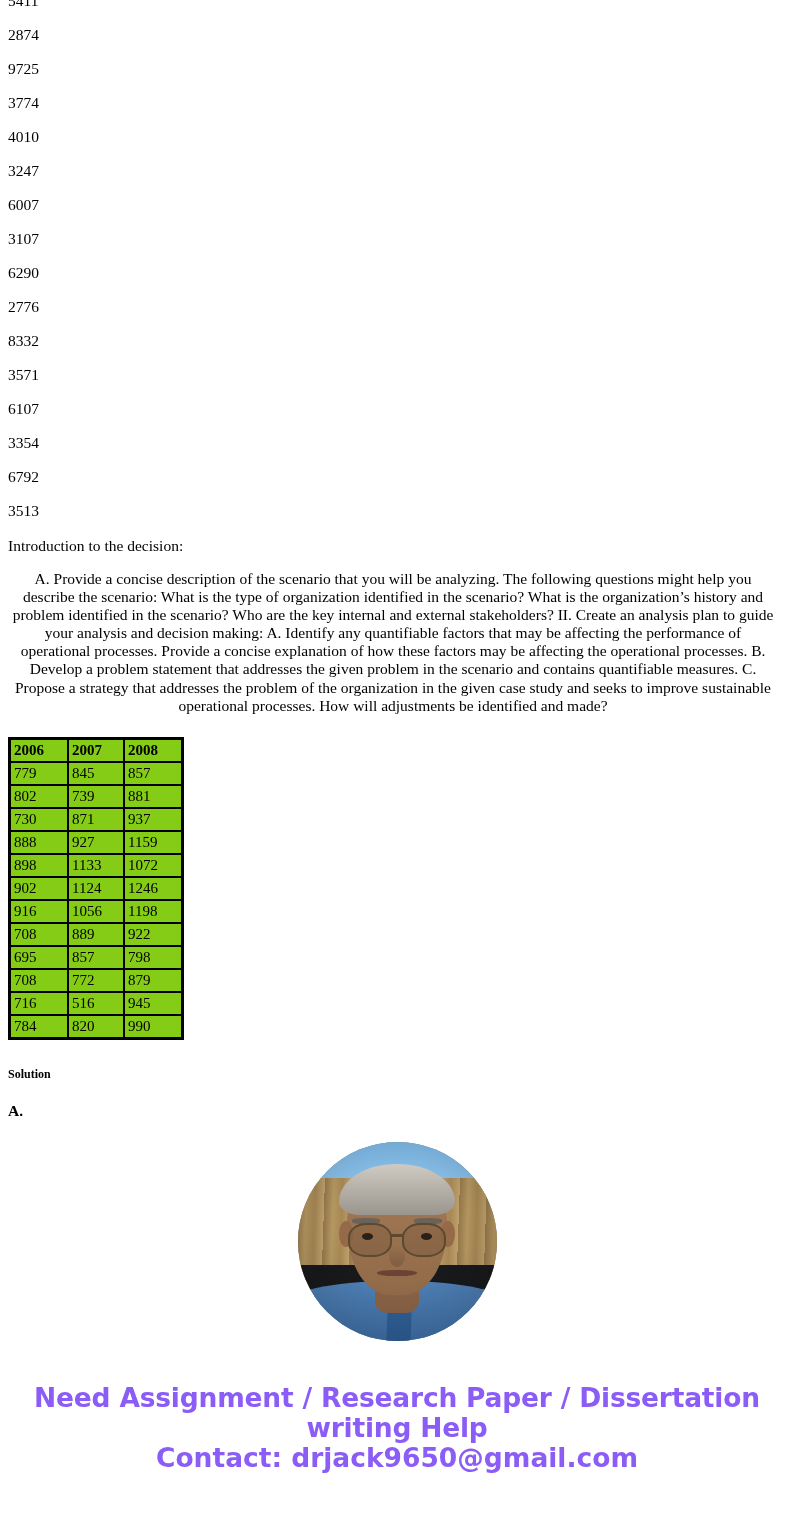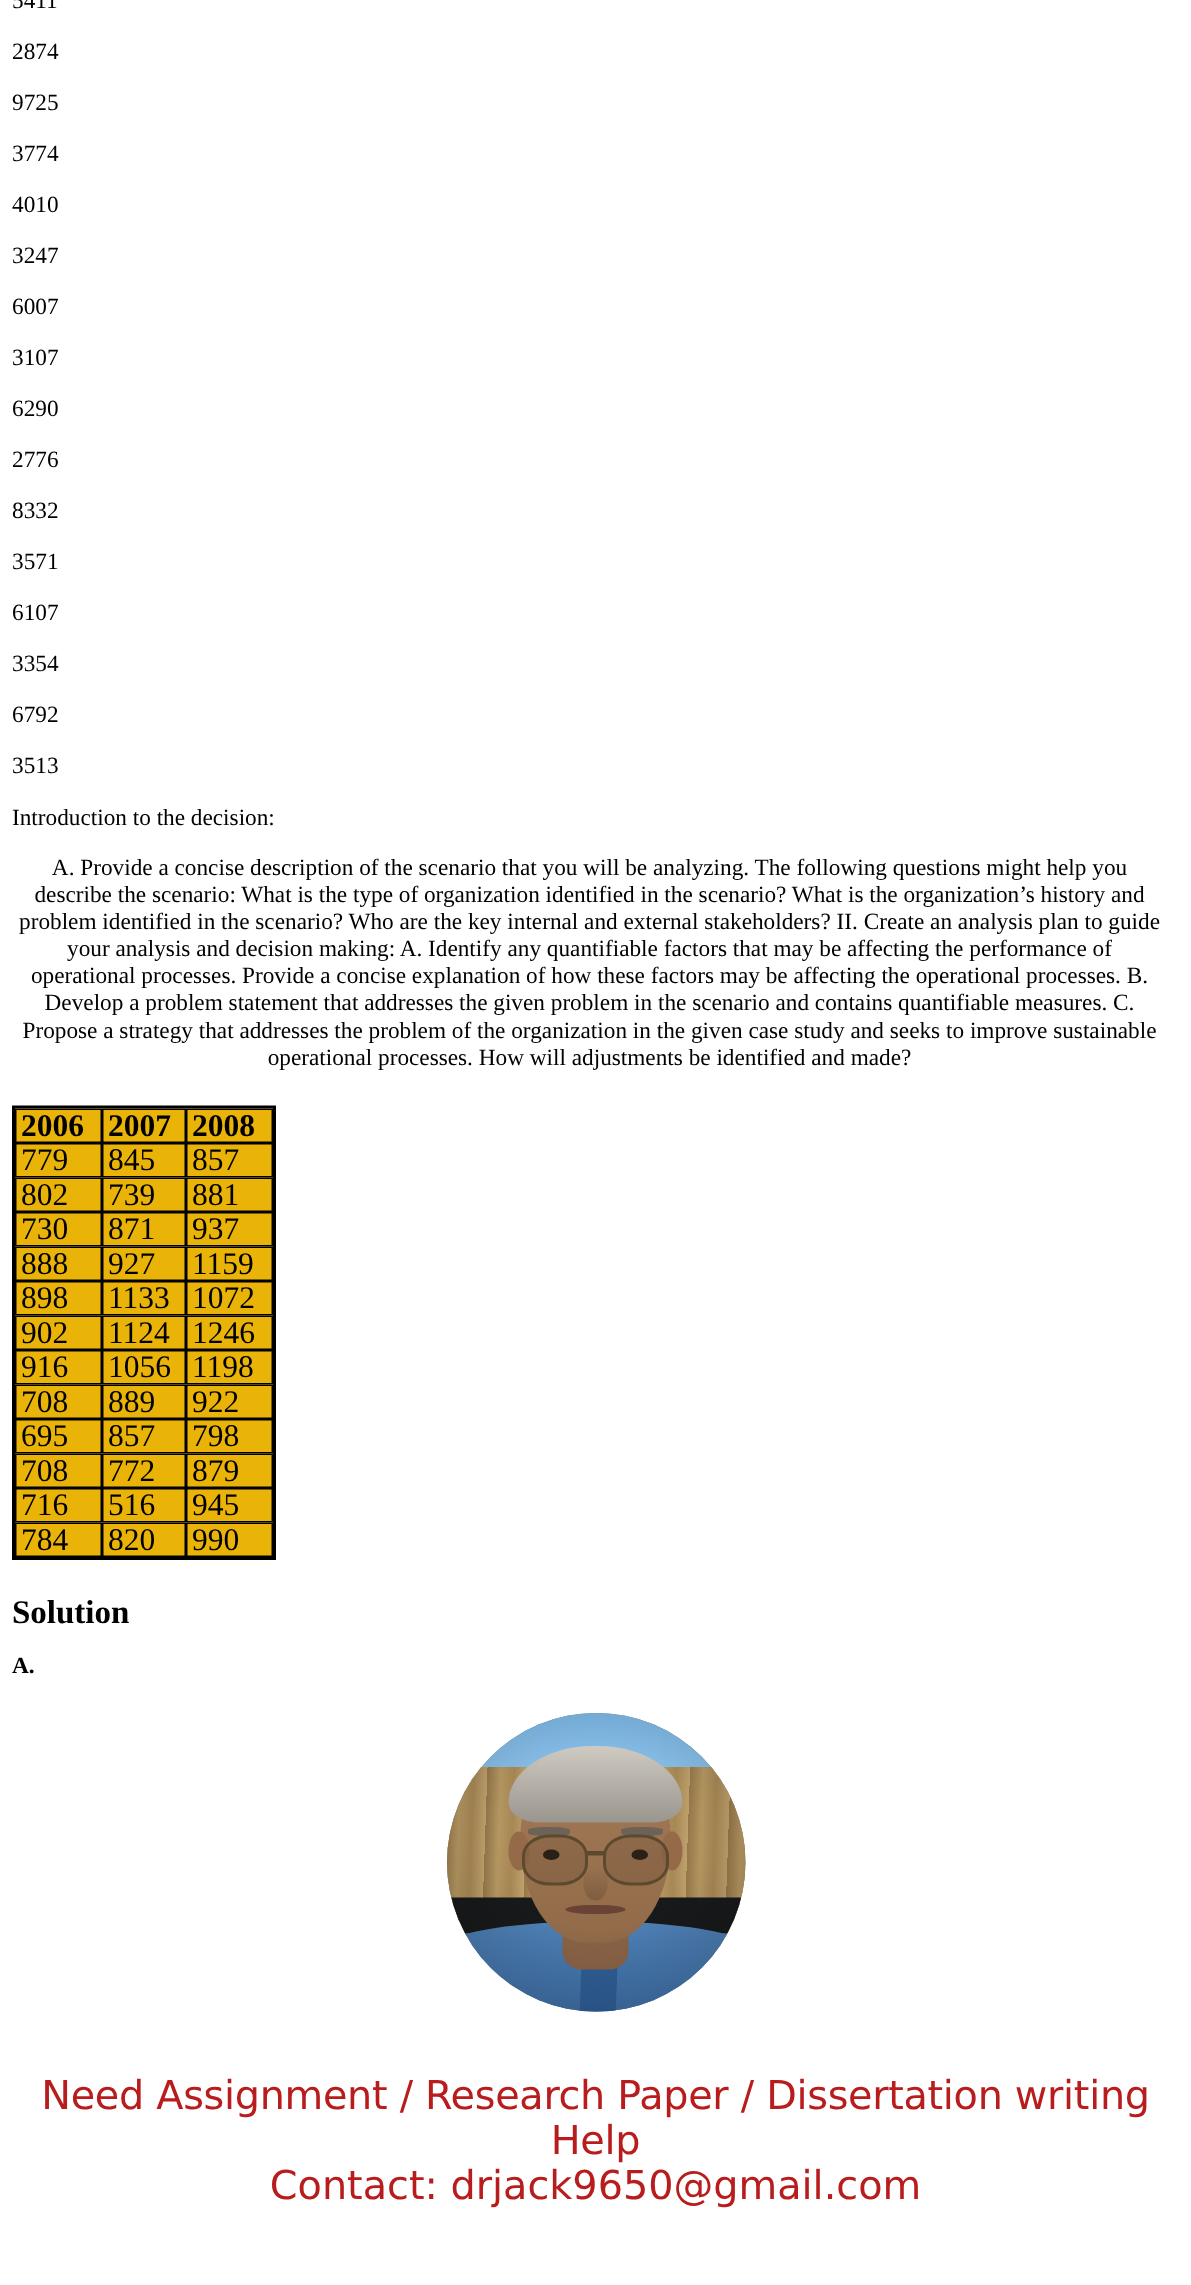--- a/index.html
+++ b/index.html
@@ -67,38 +67,38 @@
     border-spacing: 0;
     border: 2px solid #000;
     background: #fff;
     width: 174px;
     table-layout: fixed;
   }
   table.data-table th,
   table.data-table td {
     border: 1px solid #000;
     font-family: "Liberation Serif", "DejaVu Serif", serif;
-    font-size: 21px;
+    font-size: 15px;
     line-height: 16px;
     padding: 2px 3px 3px 3px;
     text-align: left;
     height: 17px;
     box-sizing: border-box;
-    background: #eab308;
+    background: #84cc16;
   }
   table.data-table th {
     font-weight: bold;
   }
   table.data-table col.c1 { width: 58px; }
   table.data-table col.c2 { width: 56px; }
   table.data-table col.c3 { width: 58px; }
 
   
   h3.solution-heading {
-    font-size: 22px;
+    font-size: 12px;
     font-weight: bold;
     margin: 24px 0 0 0;
     line-height: 21px;
   }
   p.solution-label {
     font-size: 15.5px;
     font-weight: bold;
     margin: 17px 0 0 0;
     line-height: 18px;
   }
@@ -217,22 +217,22 @@
     position: absolute; left: 0; top: 0; width: 100%; height: 100%;
     background: radial-gradient(circle at 50% 42%, rgba(0,0,0,0) 40%, rgba(0,0,0,.22) 100%);
   }
 
   
   .banner {
     margin-top: 42px;
     padding: 0 10px 14px 10px;
     text-align: center;
     font-family: "DejaVu Sans", "Liberation Sans", sans-serif;
-    font-weight: normal;
-    color: #b91c1c;
+    font-weight: bold;
+    color: #8b5cf6;
   }
   .banner-line1 {
     font-size: 26.5px;
     line-height: 30px;
     letter-spacing: -0.2px;
   }
   .banner-line2 {
     font-size: 26.5px;
     line-height: 30px;
   }

